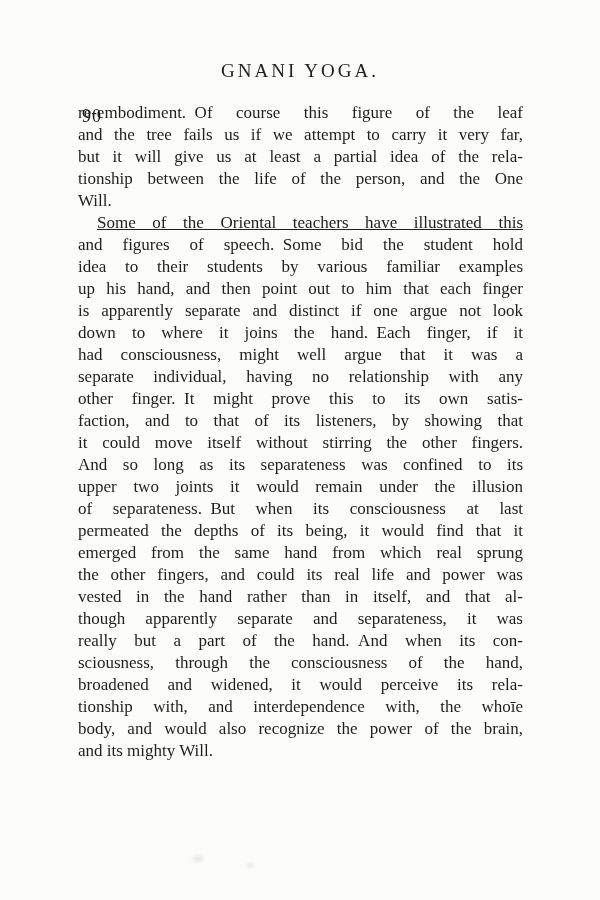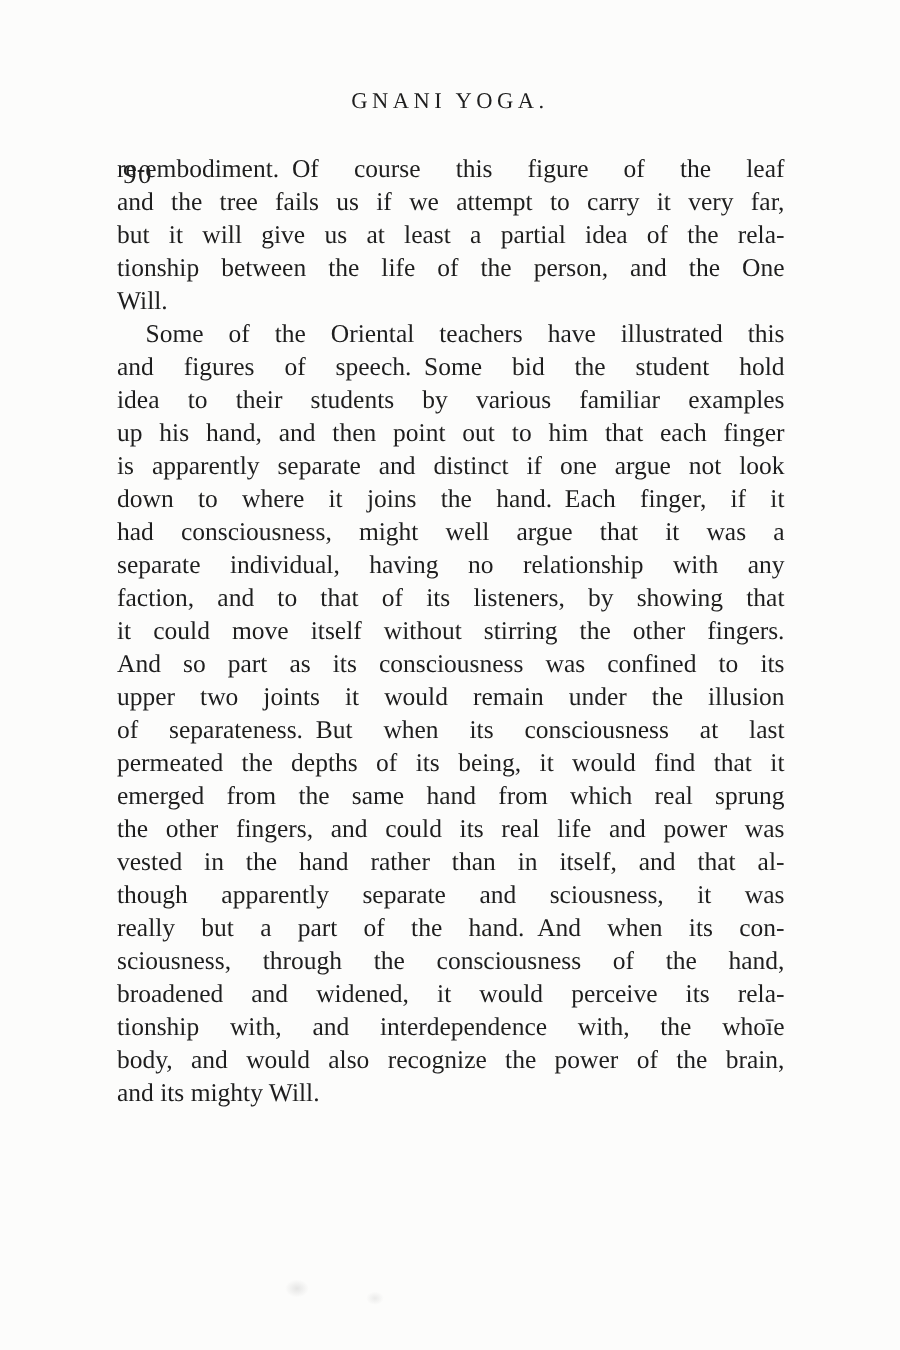--- a/index.html
+++ b/index.html
@@ -33,41 +33,42 @@
     font-size: 18px;
     letter-spacing: 1px;
     margin-top: 44px;
   }
   .header-title {
     position: absolute;
     left: 0;
     width: 100%;
     text-align: center;
     top: 0;
-    font-size: 15px;
+    font-size: 19px;
     letter-spacing: 3px;
   }
   .text-block {
     position: absolute;
     left: 78px;
     top: 102px;
     width: 445px;
   }
   .line {
     font-size: 17px;
     line-height: 22px;
     text-align: justify;
     text-align-last: justify;
     white-space: normal;
   }
   .line.last {
     text-align-last: left;
   }
   .line.indent {
     text-indent: 19px;
+    text-decoration: underline;
   }
   .smudge {
     position: absolute;
     border-radius: 50%;
     pointer-events: none;
   }
   .smudge-1 {
     left: 190px;
     top: 853px;
     width: 16px;
@@ -102,30 +103,31 @@
       </div>
       <div>
         <div class="line indent">Some of the Oriental teachers have illustrated this</div>
         <div class="line">and figures of speech. Some bid the student hold</div>
         <div class="line">idea to their students by various familiar examples</div>
         <div class="line">up his hand, and then point out to him that each finger</div>
         <div class="line">is apparently separate and distinct if one argue not look</div>
         <div class="line">down to where it joins the hand. Each finger, if it</div>
         <div class="line">had consciousness, might well argue that it was a</div>
         <div class="line">separate individual, having no relationship with any</div>
+        <div class="line">other finger. It might prove this to its own satis-</div>
         <div class="line">faction, and to that of its listeners, by showing that</div>
         <div class="line">it could move itself without stirring the other fingers.</div>
-        <div class="line">And so part as its consciousness was confined to its</div>
+        <div class="line">And so long as its separateness was confined to its</div>
         <div class="line">upper two joints it would remain under the illusion</div>
         <div class="line">of separateness. But when its consciousness at last</div>
         <div class="line">permeated the depths of its being, it would find that it</div>
         <div class="line">emerged from the same hand from which real sprung</div>
         <div class="line">the other fingers, and could its real life and power was</div>
         <div class="line">vested in the hand rather than in itself, and that al-</div>
-        <div class="line">though apparently separate and sciousness, it was</div>
+        <div class="line">though apparently separate and separateness, it was</div>
         <div class="line">really but a part of the hand. And when its con-</div>
         <div class="line">sciousness, through the consciousness of the hand,</div>
         <div class="line">broadened and widened, it would perceive its rela-</div>
         <div class="line">tionship with, and interdependence with, the whoīe</div>
         <div class="line">body, and would also recognize the power of the brain,</div>
         <div class="line last">and its mighty Will.</div>
       </div>
     </div>
 
   <div class="smudge smudge-1"></div>

